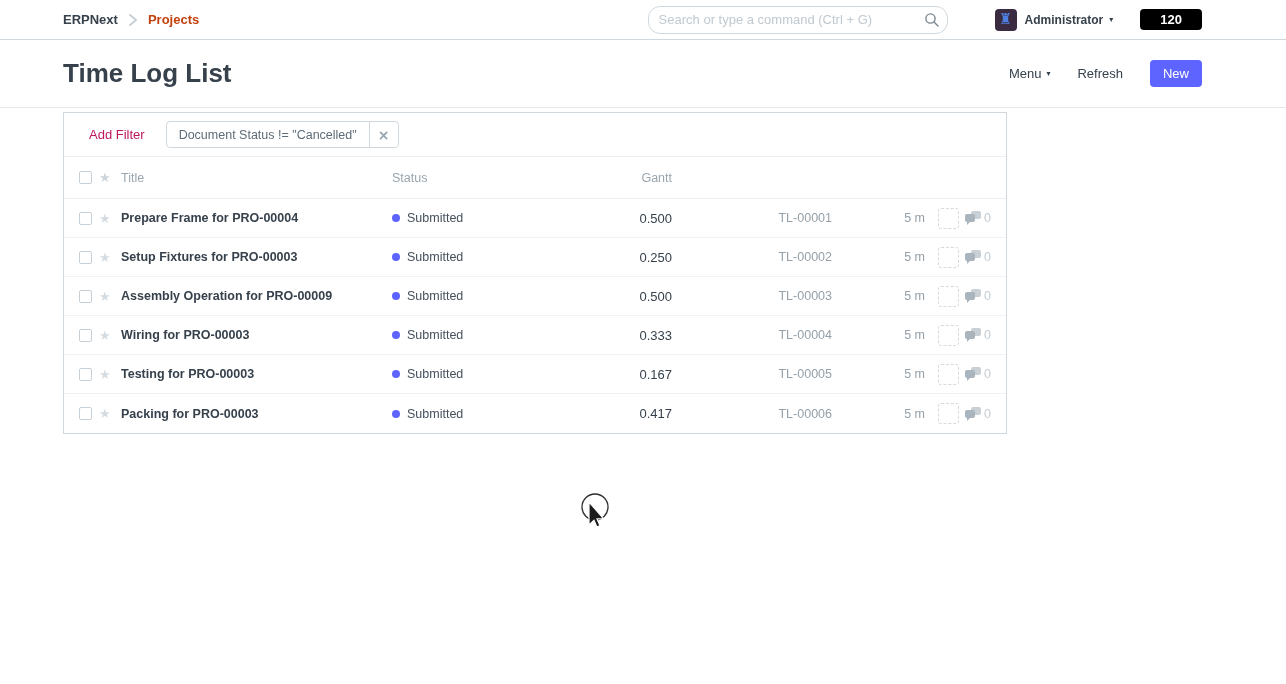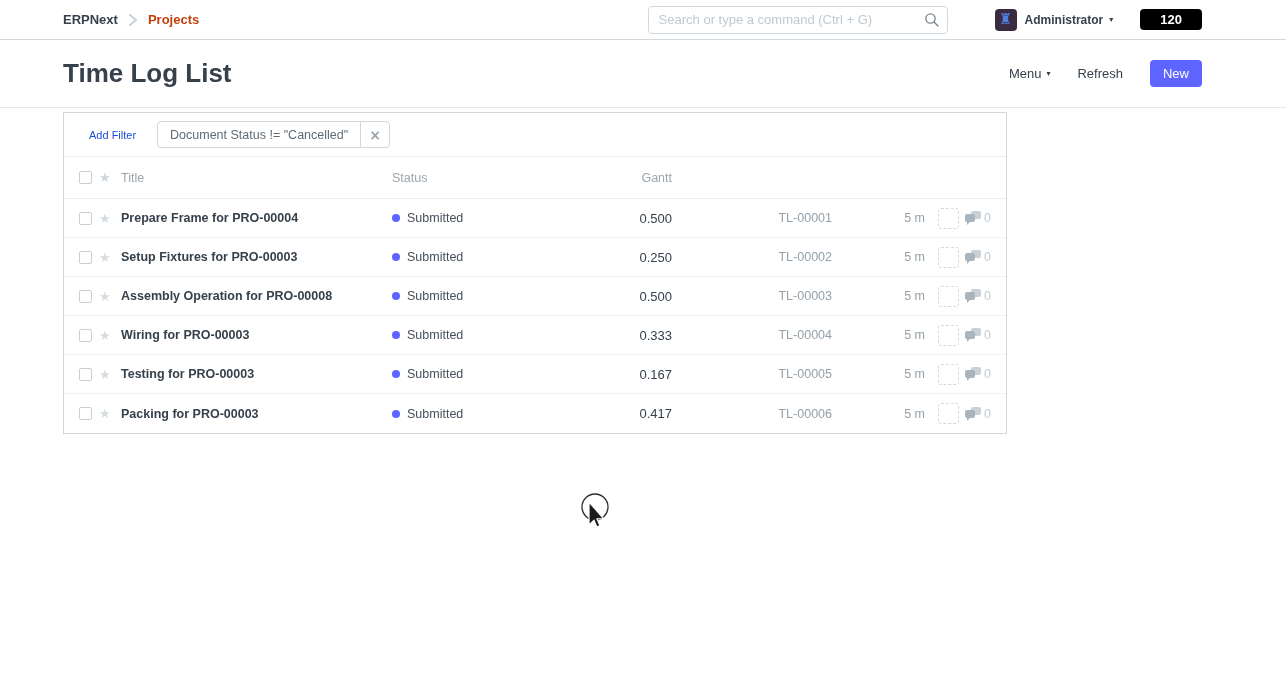--- a/index.html
+++ b/index.html
@@ -16,21 +16,21 @@
     height:40px; display:flex; align-items:center;
     padding:0 84px 0 63px; border-bottom:1px solid #d1d8dd; background:#fff;
   }
   .navbar-left { display:flex; align-items:center; gap:10px; }
   .brand { font-size:13px; font-weight:700; color:#36414c; text-decoration:none; cursor:pointer; }
   .crumb { font-size:13px; font-weight:700; color:#c2410c; text-decoration:none; cursor:pointer; }
   .crumb-chevron { display:flex; align-items:center; }
 
   .search-wrap { margin-left:auto; position:relative; width:300px; }
   .search-input {
-    width:100%; height:28px; border:1px solid #d1d8dd; border-radius:4px;
+    width:100%; height:28px; border:1px solid #d1d8dd; border-radius:12px;
     padding:0 32px 0 10px; font-size:13px; color:#3b82f6; outline:none;
     font-family:"Liberation Sans", sans-serif;
   }
   .search-input::placeholder { color:#c0c9d0; }
   .search-icon { position:absolute; right:8px; top:6px; cursor:pointer; }
 
   .navbar-right { display:flex; align-items:center; margin-left:47px; }
   .avatar {
     width:22px; height:22px; border-radius:4px; background:#3b2b40;
     color:#4e7fe1; display:flex; align-items:center; justify-content:center;
@@ -65,21 +65,21 @@
   .side-item { font-size:13px; color:#36414c; padding:5px 0; margin-bottom:1px; cursor:pointer; }
   .tags-section { margin-top:21px; }
   .tags-head { display:flex; align-items:center; gap:9px; }
   .tags-label { font-size:11px; font-weight:700; letter-spacing:.4px; color:#9aa5ae; }
   .pencil-icon { font-size:13px; color:#36414c; cursor:pointer; }
   .tags-empty { margin-top:10px; font-size:13px; color:#a3adb5; }
 
   .list-card { width:944px; margin-top:4px; border:1px solid #d1d8dd; background:#fff; }
 
   .filter-area { height:44px; display:flex; align-items:center; padding:0 15px 0 25px; border-bottom:1px solid #ebeff2; }
-  .add-filter { font-size:11px; color:#1d4ed8; cursor:pointer; }
+  .add-filter { font-size:13px; color:#be185d; cursor:pointer; }
   .filter-chip { display:flex; align-items:stretch; border:1px solid #d1d8dd; border-radius:4px; margin-left:21px; height:27px; background:#fff; overflow:hidden; }
   .chip-label { padding:0 12px; font-size:12.5px; color:#5e6c77; display:flex; align-items:center; cursor:pointer; }
   .chip-close { border-left:1px solid #d1d8dd; width:29px; display:flex; align-items:center; justify-content:center; color:#98a4ad; font-size:14px; font-weight:700; cursor:pointer; }
 
   .lrow {
     display:grid;
     grid-template-columns:20px 22px 1fr 150px 130px 160px 93px 34px 32px;
     align-items:center; padding:0 15px;
   }
   .list-header { height:42px; border-bottom:1px solid #ebeff2; color:#9aa5ae; font-size:12.5px; }
@@ -230,21 +230,21 @@
       </svg>
       <span>0</span>
     </span>
   </div>
 
   <div class="lrow list-row">
     <span class="row-check">
       <input type="checkbox" style="">
     </span>
     <span class="row-star glyph">★</span>
-    <a class="row-title">Assembly Operation for PRO-00008</a>
+    <a class="row-title">Assembly Operation for PRO-00009</a>
     <span class="row-status">
       <span class="status-dot"></span>
       <span>Submitted</span>
     </span>
     <span class="row-hours">0.500</span>
     <span class="row-id">TL-00003</span>
     <span class="row-mod">5 m</span>
     <span class="row-assign">
       <span class="assign-box"></span>
     </span>

